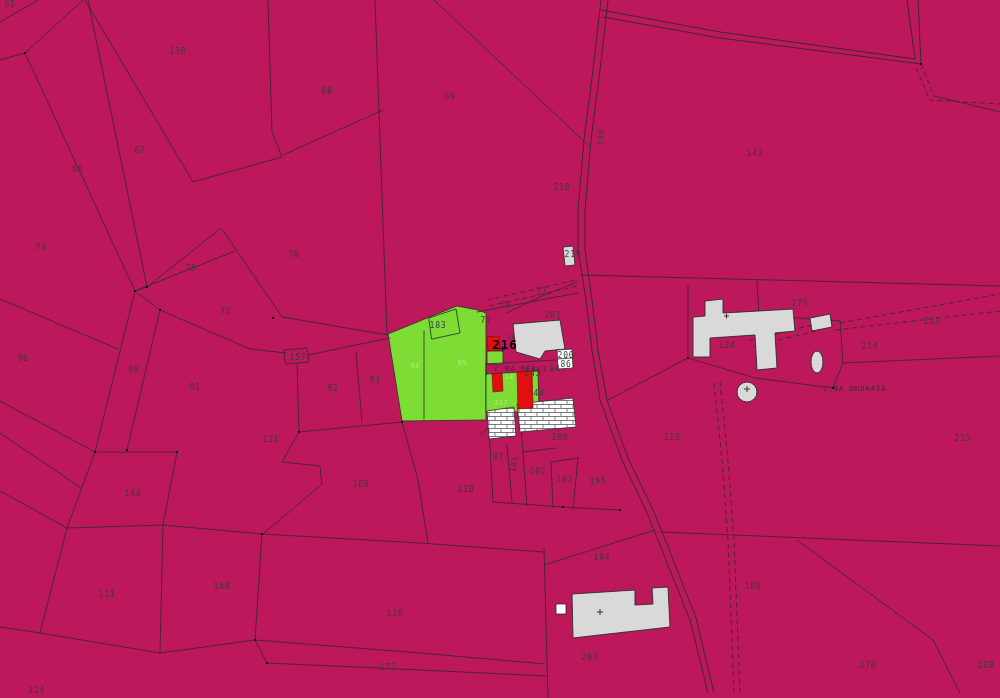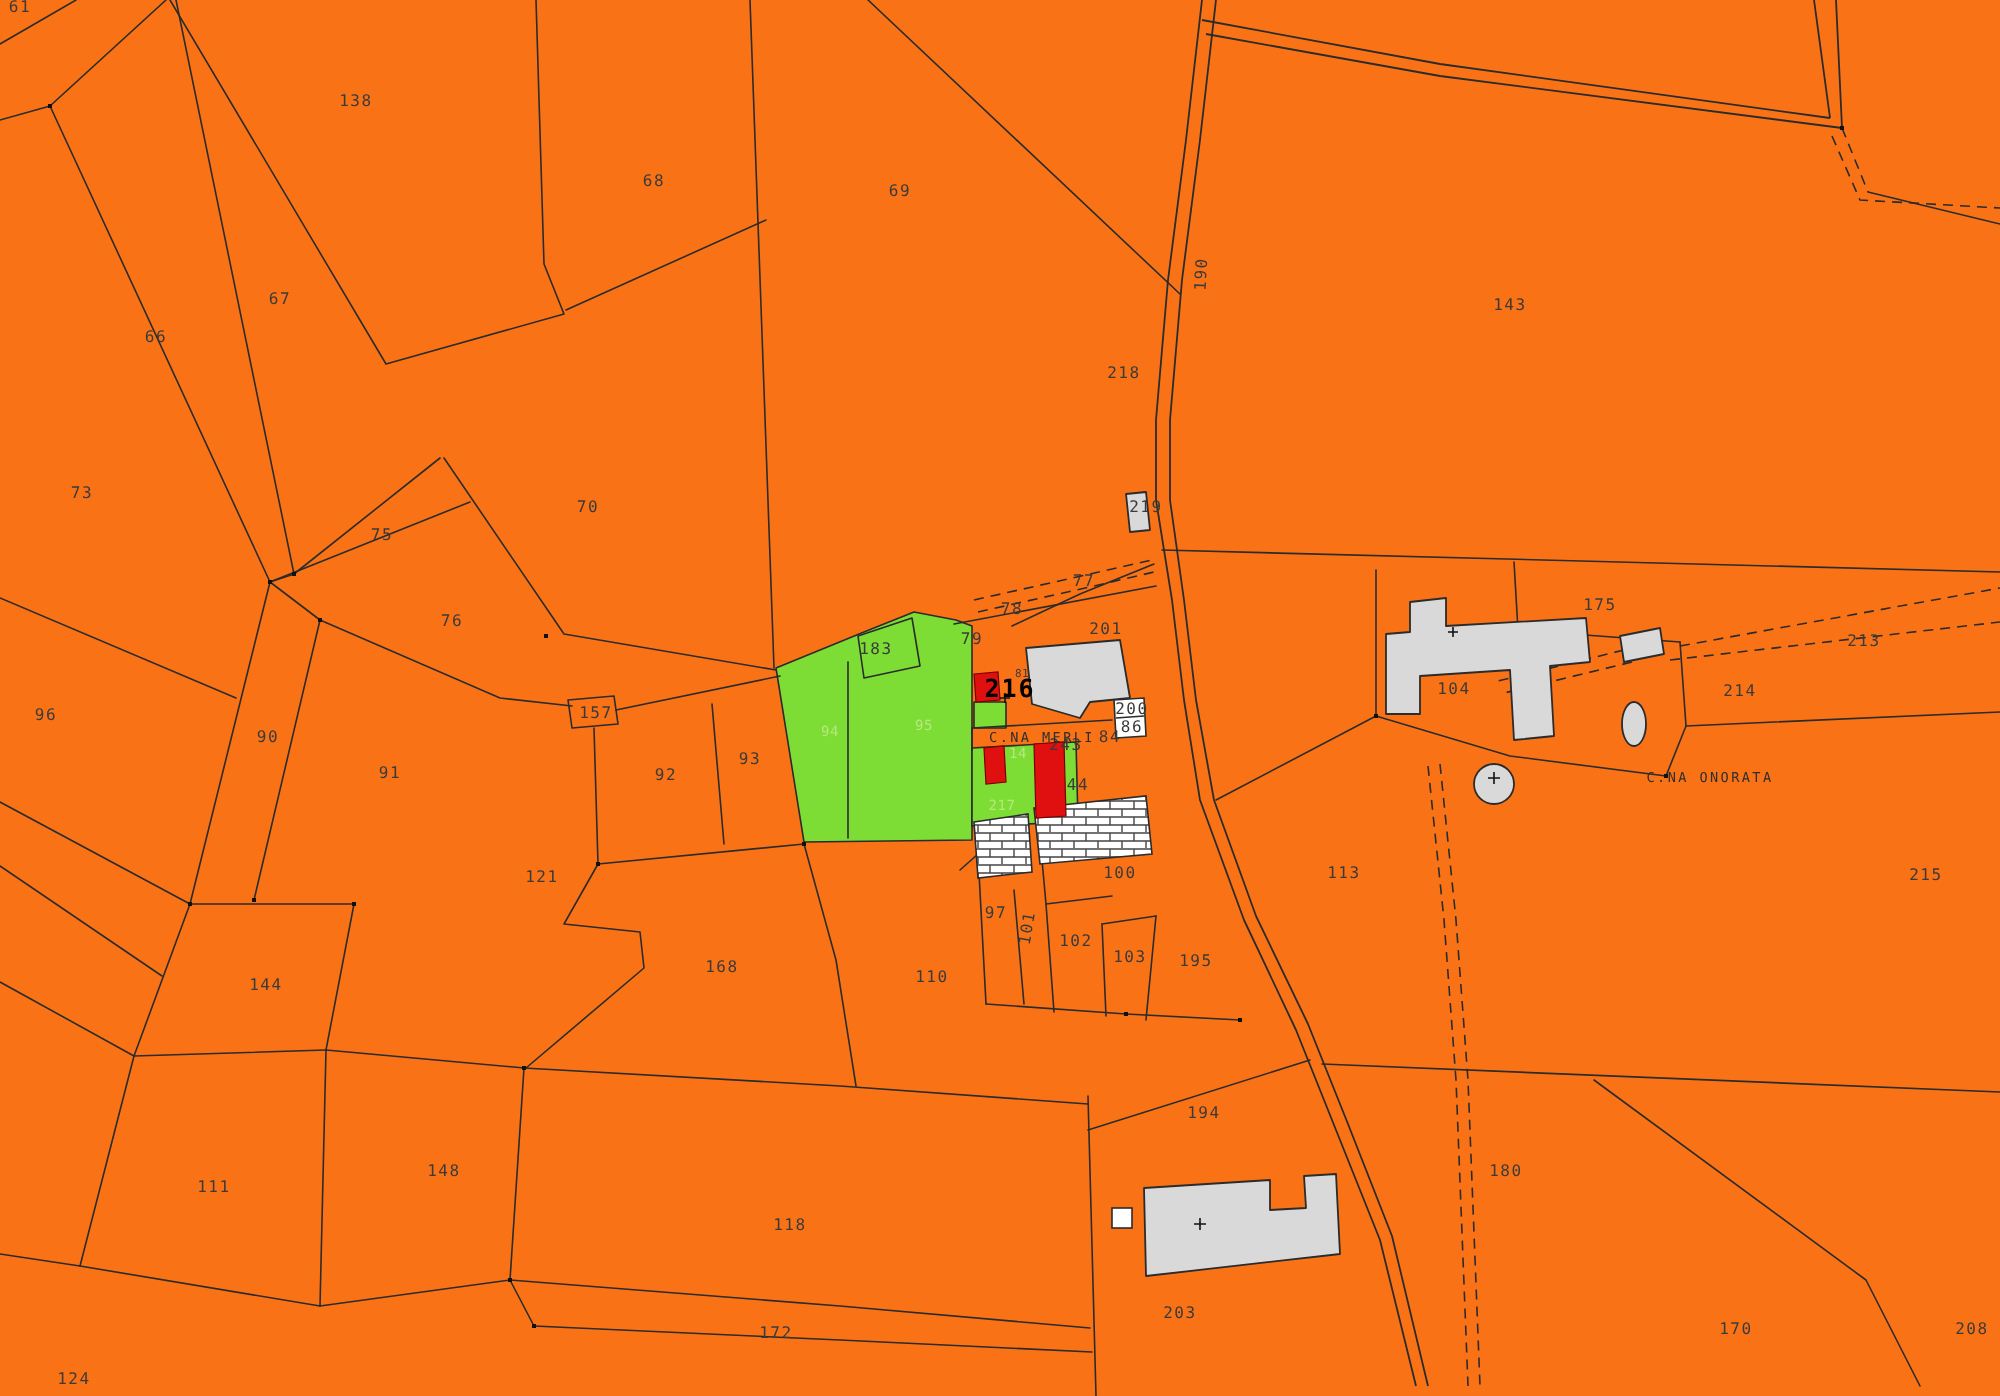--- a/index.html
+++ b/index.html
@@ -1,16 +1,16 @@
 <!DOCTYPE html>
 <html><head>
 <meta charset="utf-8">
 <style>
   html,body{margin:0;padding:0;background:#ffffff;width:1000px;height:698px;overflow:hidden}
-  #map-wrap{width:1000px;height:698px;background:#f97316}
+  #map-wrap{width:1000px;height:698px;background:#be185d}
   svg{display:block}
   .pline{fill:none;stroke:#2b2b2b;stroke-width:0.8;stroke-linejoin:round;stroke-linecap:round}
   .dline{fill:none;stroke:#2b2b2b;stroke-width:0.8;stroke-dasharray:5,3.5}
   .road{fill:none;stroke:#2b2b2b;stroke-width:0.9;stroke-linejoin:round}
   .bldg{fill:#d9d9d9;stroke:#2b2b2b;stroke-width:0.9;stroke-linejoin:round}
   .bldg-outline{fill:#ffffff;stroke:#2b2b2b;stroke-width:0.8}
   .greenp{stroke:#2b2b2b;stroke-width:0.8;stroke-linejoin:round}
   .redp{stroke:#7a0000;stroke-width:0.6}
   .tick{fill:#111}
   .cross{stroke:#111;stroke-width:0.8}

